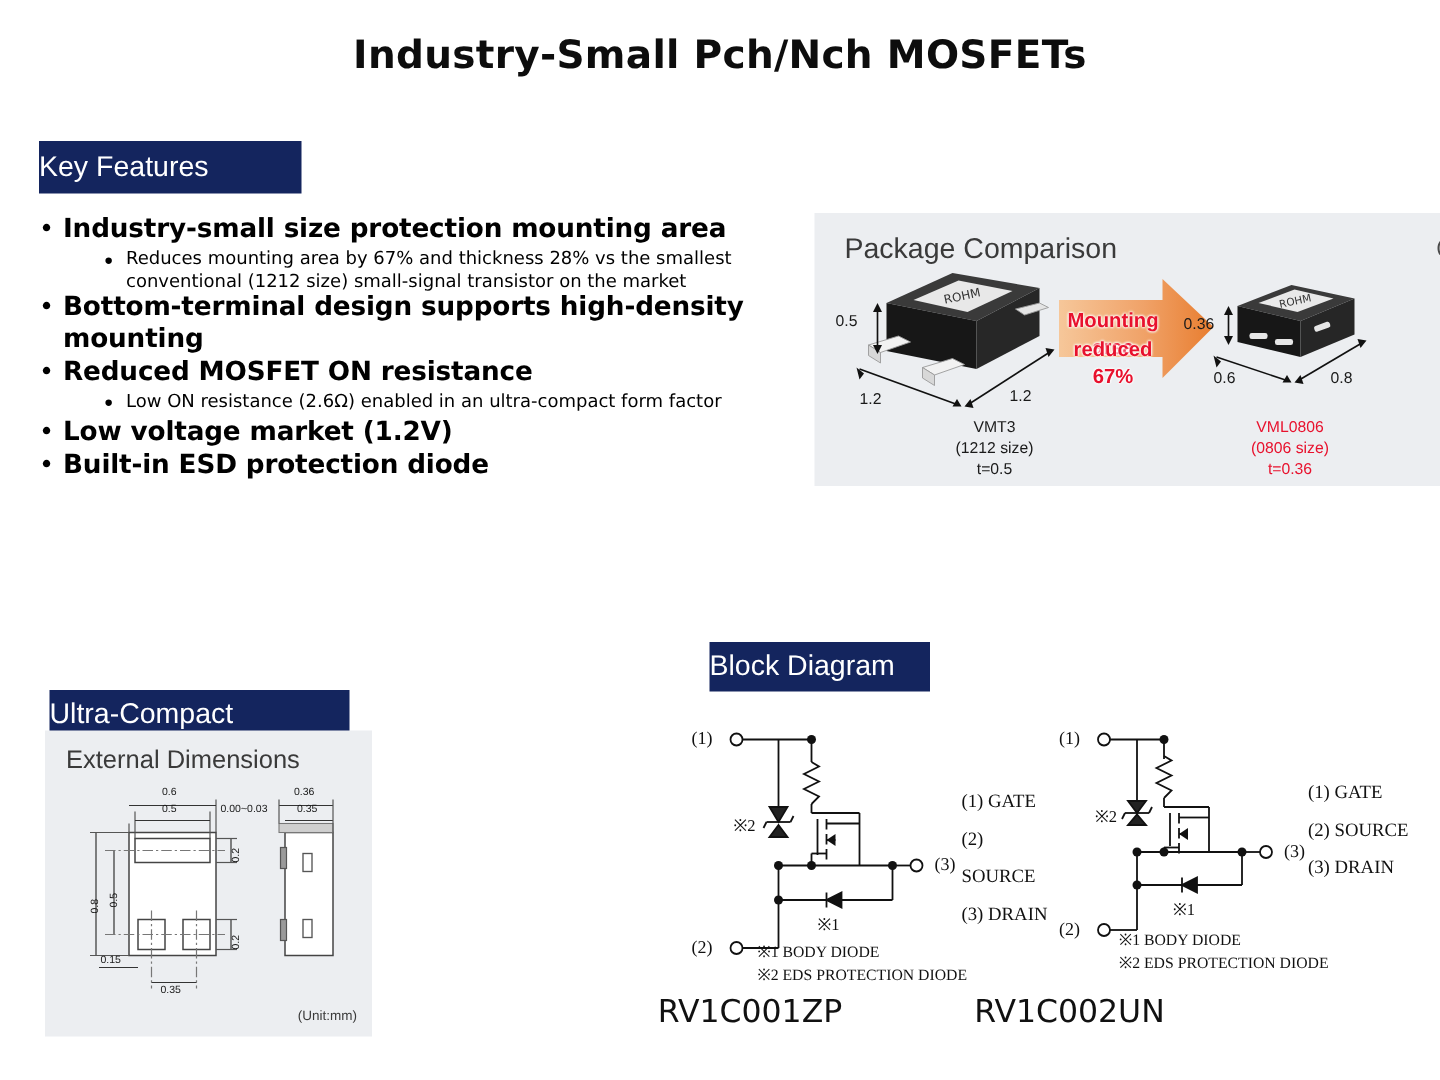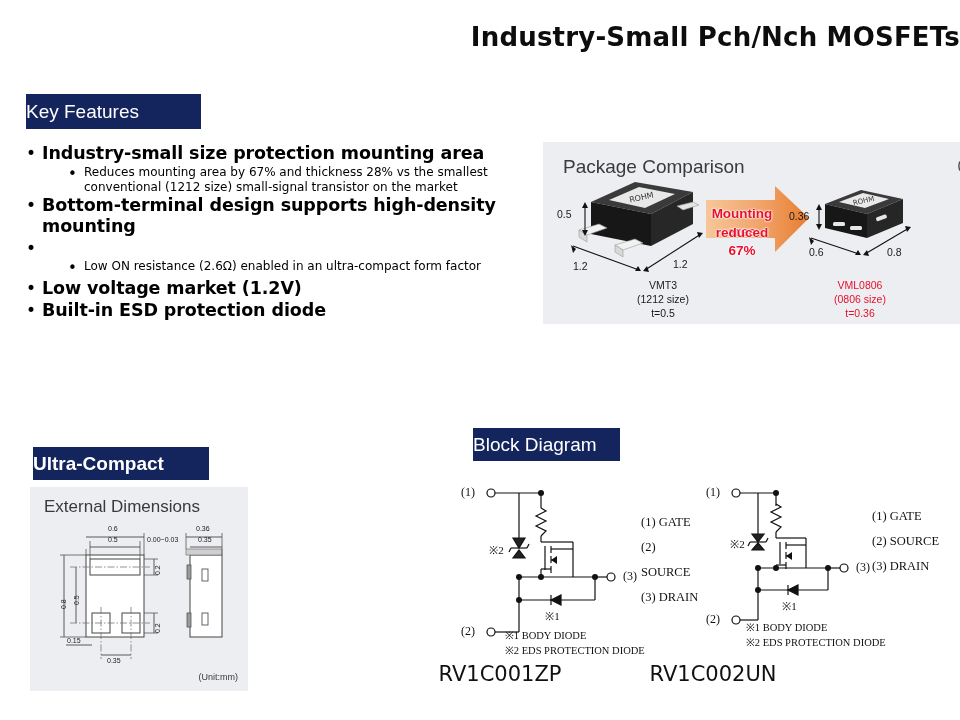--- a/index.html
+++ b/index.html
@@ -4,33 +4,33 @@
 <style>
   html,body{margin:0;padding:0;}
   body{
     width:960px;height:720px;background:#ffffff;overflow:hidden;position:relative;
     font-family:"DejaVu Sans","Liberation Sans",sans-serif;color:#000;
   }
   .slide{position:absolute;inset:0;}
 
   
   .slide-title{
-    position:absolute;left:0;top:22px;width:960px;text-align:right;
+    position:absolute;left:0;top:22px;width:960px;text-align:center;
     font-size:26px;font-weight:bold;letter-spacing:.2px;color:#0d0d0d;
     font-family:"DejaVu Sans","Liberation Sans",sans-serif;
   }
 
   
   .badge{
     position:absolute;background:#14255e;color:#ffffff;
     font-size:19px;font-family:"Liberation Sans","DejaVu Sans",sans-serif;
     display:flex;align-items:center;box-sizing:border-box;
   }
   #badge-key{left:26px;top:94px;width:175px;height:35px;}
-  #badge-ultra{left:33px;top:447px;width:176px;height:33px;font-weight:bold;}
+  #badge-ultra{left:33px;top:460px;width:200px;height:33px;}
   #badge-block{left:473px;top:428px;width:147px;height:33px;text-align:center;}
 
   
   .bullets{position:absolute;left:26px;top:143px;width:500px;}
   .b1,.b2{display:flex;align-items:flex-start;}
   .b1{margin-bottom:1px;}
   .b2{margin-left:42px;}
   .dot{flex:0 0 auto;width:16px;text-align:left;line-height:1.22;}
   .b1 .dot{font-size:17px;}
   .b2 .dot{font-size:15px;}
@@ -65,21 +65,21 @@
     font-family:"Liberation Sans","DejaVu Sans",sans-serif;white-space:nowrap;}
   .dimtxt.vert{transform:rotate(-90deg);transform-origin:left top;}
   #dim-unit{position:absolute;right:10px;bottom:9px;font-size:9px;color:#3a3a3a;
     font-family:"Liberation Sans","DejaVu Sans",sans-serif;}
 
   
   .schem{position:absolute;top:480px;width:250px;height:170px;}
   #schem-left{left:455px;}
   #schem-right{left:702px;}
   .pinlist{position:absolute;font-family:"Liberation Serif","DejaVu Serif",serif;
-    font-size:12.5px;color:#111;line-height:2.0;}
+    font-size:12.5px;color:#111;line-height:2.0;margin-top:12px;}
   .notelist{position:absolute;font-family:"Liberation Serif","DejaVu Serif",serif;
     font-size:10.5px;color:#111;line-height:1.45;}
   .portlbl{position:absolute;font-family:"Liberation Serif","DejaVu Serif",serif;
     font-size:12px;color:#111;}
   .marklbl{position:absolute;font-family:"Liberation Serif","DejaVu Serif",serif;
     font-size:11px;color:#111;}
   .partno{position:absolute;top:662px;font-size:21px;color:#111;
     font-family:"DejaVu Sans","Liberation Sans",sans-serif;text-align:center;width:200px;}
   #part-left{left:400px;}
   #part-right{left:613px;}
@@ -107,20 +107,21 @@
       <span class="txt">Reduces mounting area by 67% and thickness 28% vs the smallest conventional (1212 size) small-signal transistor on the market</span>
     </div>
 
     <div class="b1">
       <span class="dot">•</span>
       <span class="txt">Bottom-terminal design supports high-density mounting</span>
     </div>
 
     <div class="b1">
       <span class="dot">•</span>
+      <span class="txt">Reduced MOSFET ON resistance</span>
     </div>
 
     <div class="b2">
       <span class="dot">•</span>
       <span class="txt">Low ON resistance (2.6Ω) enabled in an ultra-compact form factor</span>
     </div>
 
     <div class="b1">
       <span class="dot">•</span>
       <span class="txt">Low voltage market (1.2V)</span>

